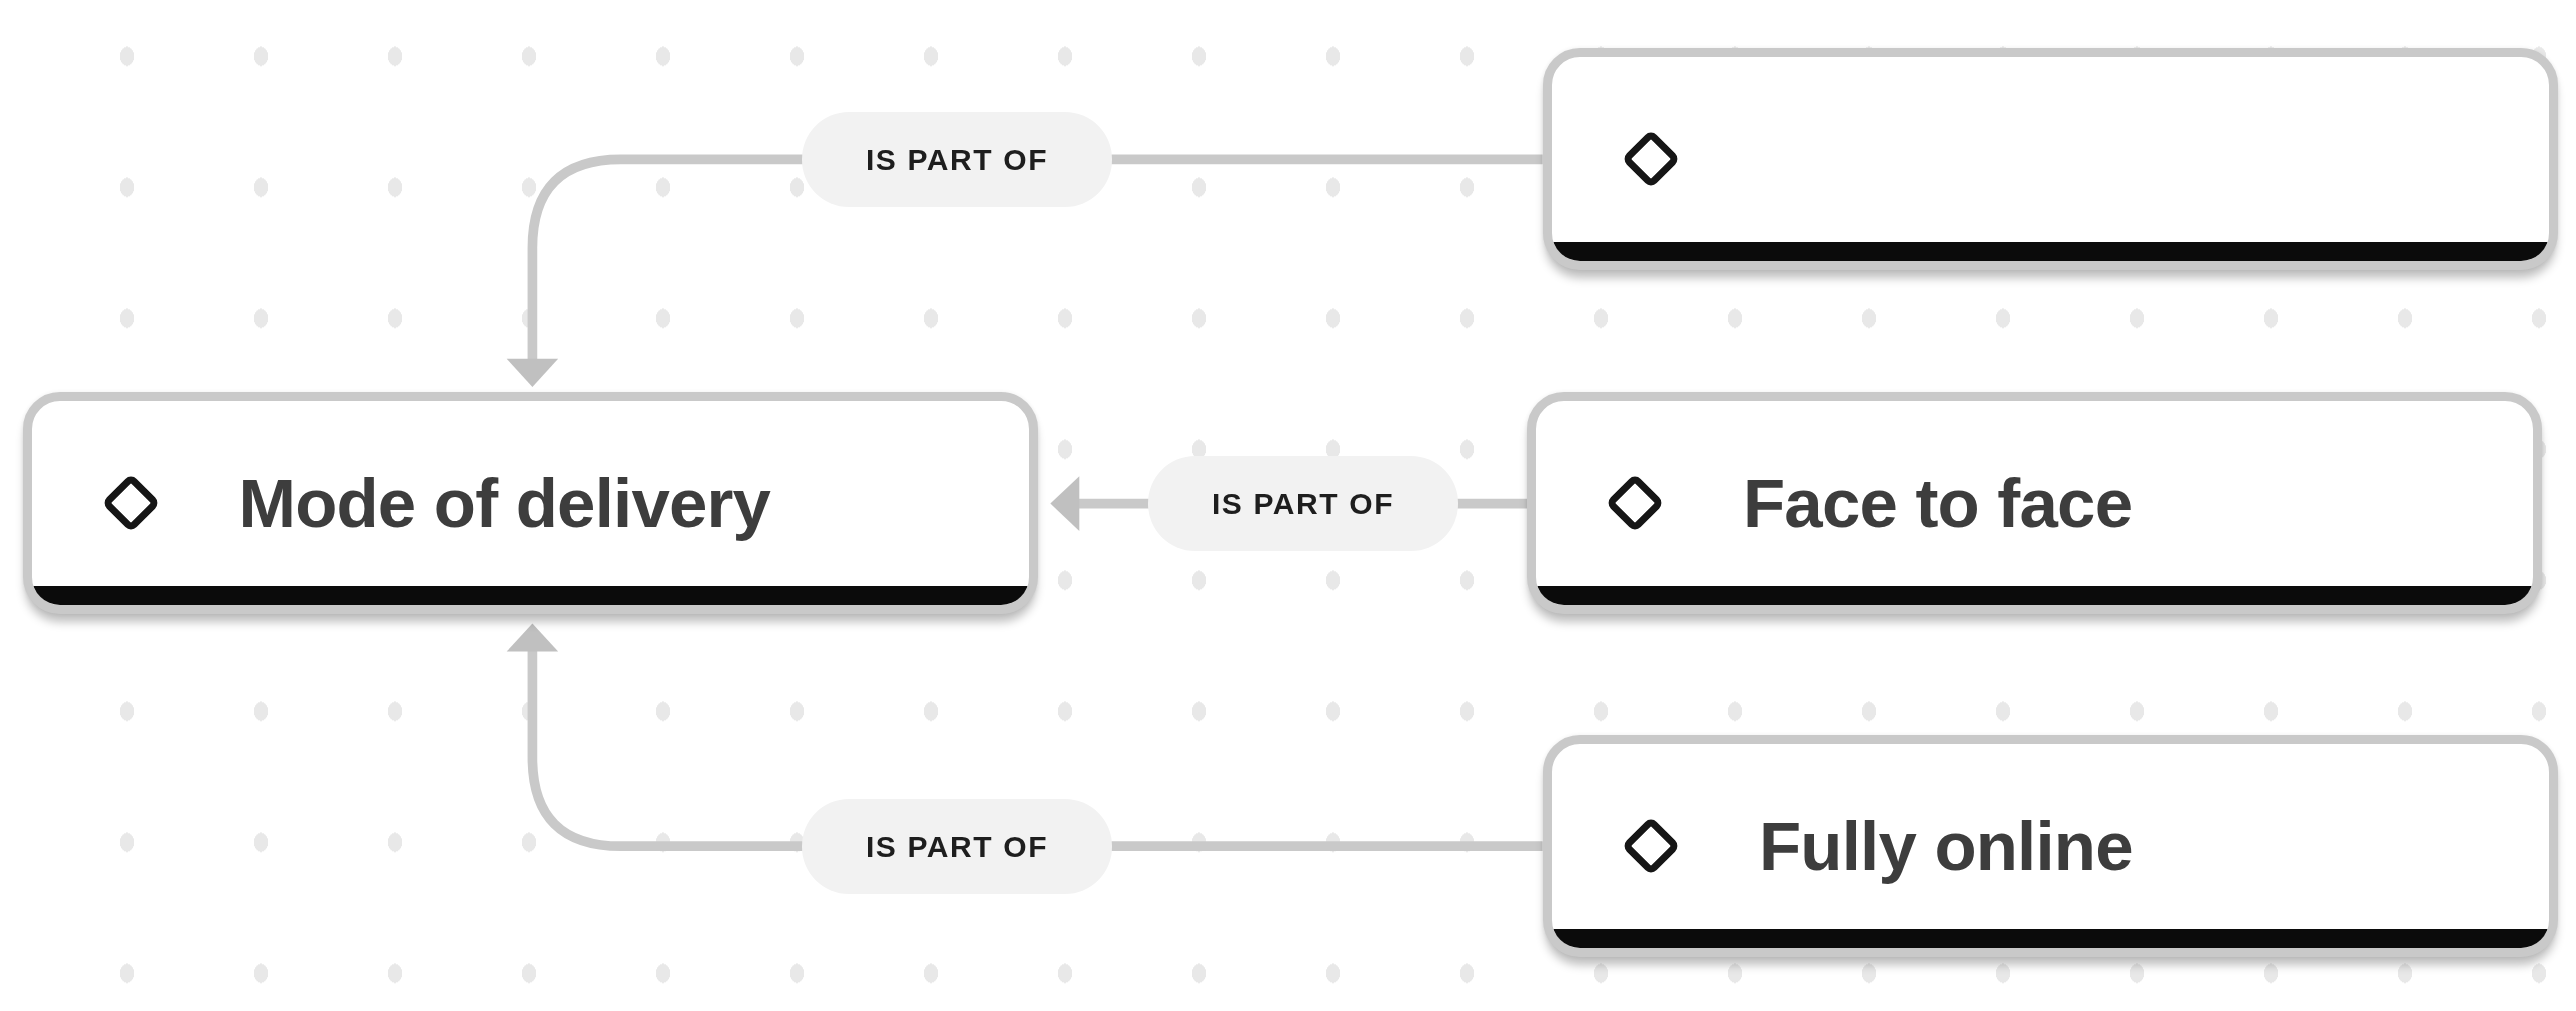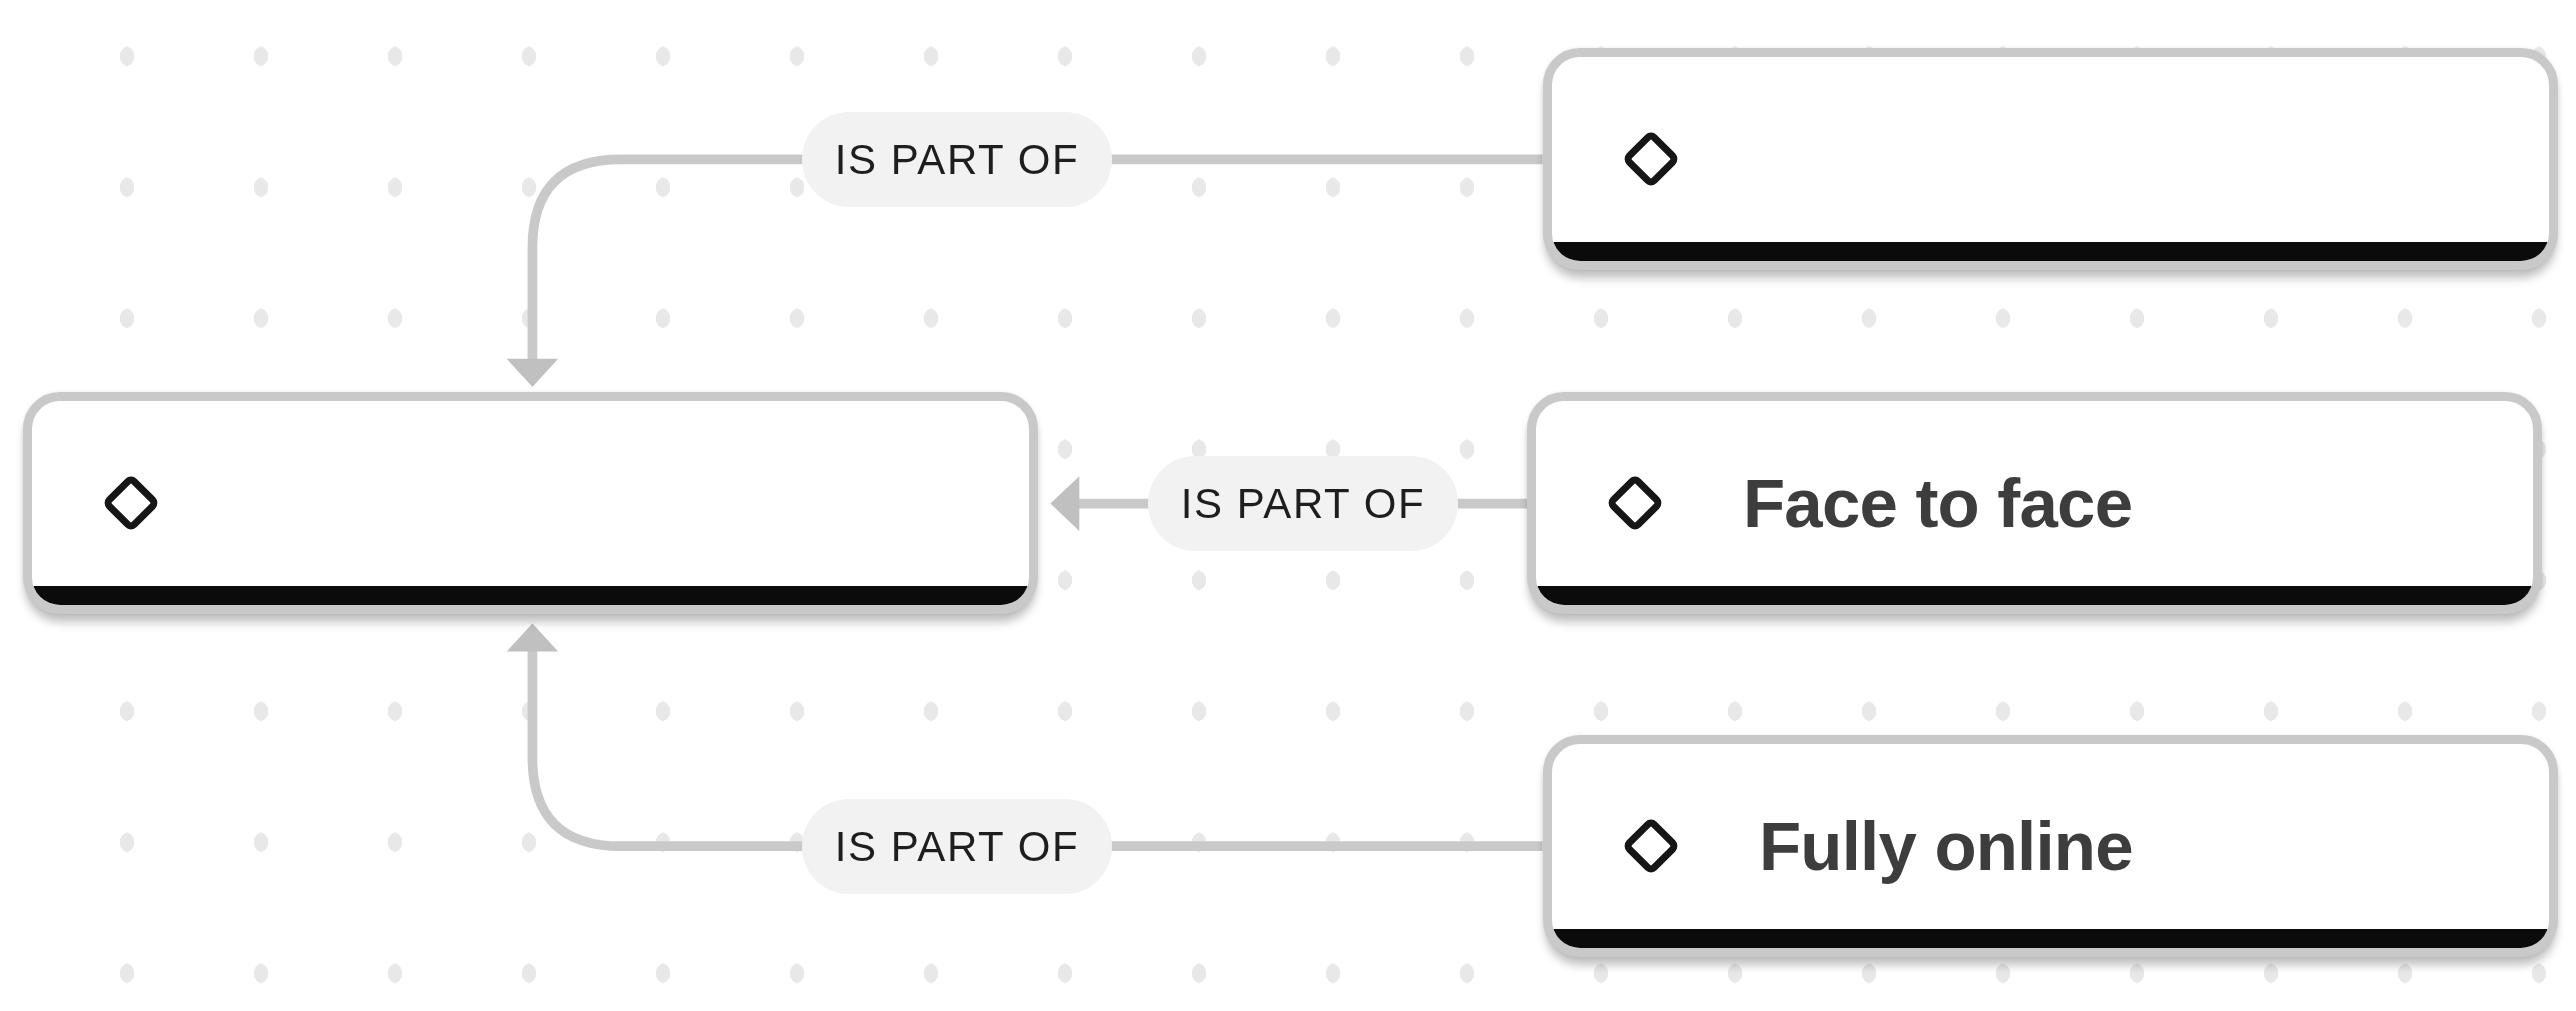--- a/index.html
+++ b/index.html
@@ -38,22 +38,22 @@
     stroke-width: 12;
   }
   svg.edge-layer polygon.head { fill: var(--arrowhead); }
   .rel-pill {
     position: absolute;
     width: 310px;
     height: 95px;
     border-radius: 47px;
     background: var(--label_bg);
     color: var(--label_text);
-    font-size: 42px;
-    font-weight: 400;
+    font-size: 30px;
+    font-weight: 700;
     letter-spacing: 1.6px;
     display: flex;
     align-items: center;
     justify-content: center;
     z-index: 2;
     white-space: nowrap;
     text-align: center;
   }
   .node {
     position: absolute;
@@ -118,20 +118,21 @@
 </svg>
 
 <div class="rel-pill" style="left:802px; top:112px;">IS PART OF</div>
 <div class="rel-pill" style="left:1148px; top:456px;">IS PART OF</div>
 <div class="rel-pill" style="left:802px; top:799px;">IS PART OF</div>
 
 <div class="node" style="left:22.5px; top:392px;">
   <span class="diamond-wrap">
       <span class="diamond"></span>
     </span>
+  <span class="node-label">Mode of delivery</span>
   <span class="node-bar"></span>
 </div>
 
 <div class="node" style="left:1543px; top:48px;">
   <span class="diamond-wrap">
       <span class="diamond"></span>
     </span>
   <span class="node-bar"></span>
 </div>
 

